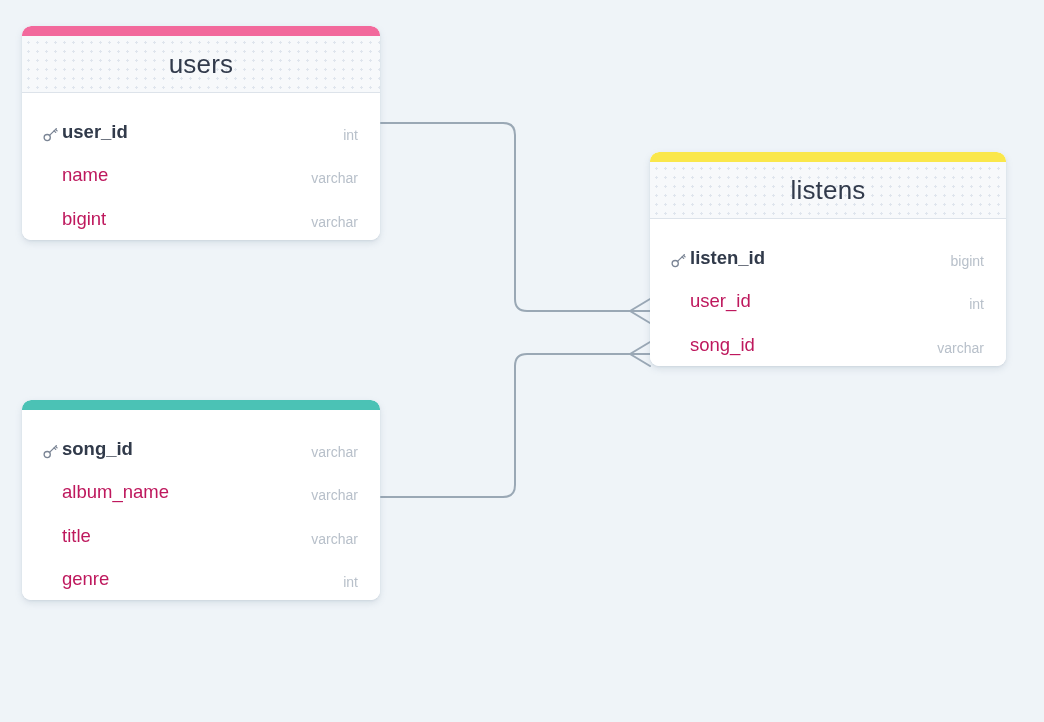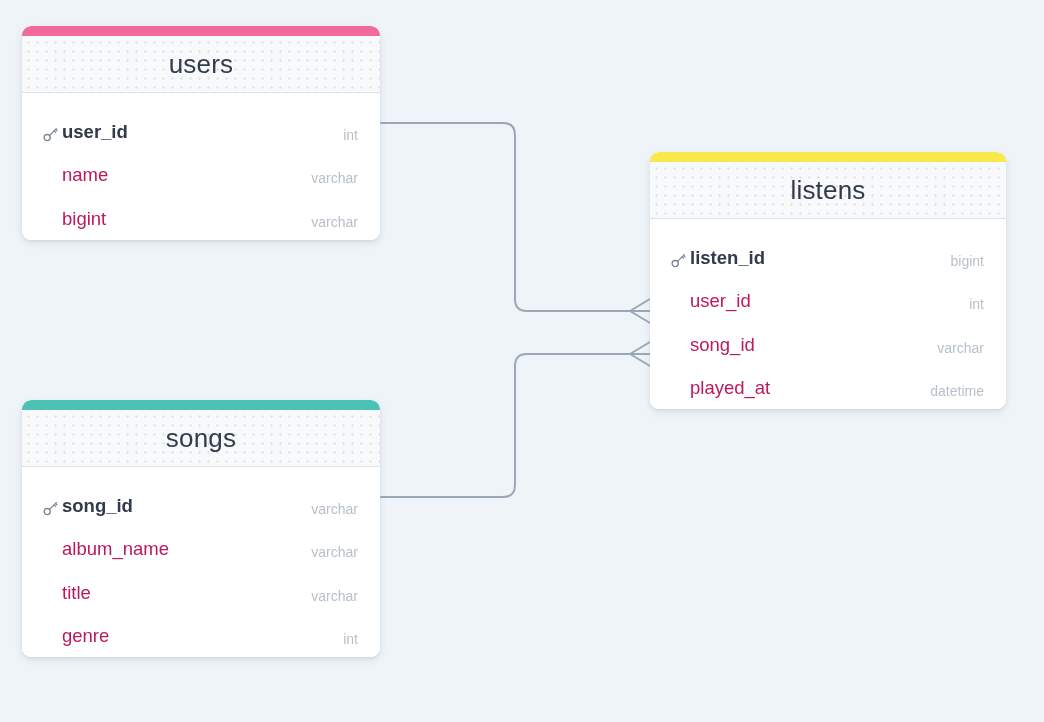--- a/index.html
+++ b/index.html
@@ -159,23 +159,20 @@
         <span class="key-slot"></span>
         <span class="field-name">bigint</span>
         <span class="field-type">varchar</span>
       </div>
 
     </div>
   </div>
 
   <div class="entity" id="entity-songs">
     <div class="accent-bar" style="background: rgb(75, 194, 181);"></div>
-    <div class="entity-header">
-      <span class="entity-title">songs</span>
-    </div>
     <div class="entity-body">
 
       <div class="field-row pk">
         <span class="key-slot">
           <svg width="17" height="17" viewBox="0 0 17 17" fill="none" stroke="#7b8595" stroke-width="1.3" stroke-linecap="round" stroke-linejoin="round">
             <circle cx="5.2" cy="11.6" r="3.1"></circle>
             <path d="M 7.5 9.4 L 14.4 2.6"></path>
             <path d="M 12.1 4.9 L 13.7 6.4"></path>
             <path d="M 13.6 3.4 L 15.1 4.9"></path>
           </svg>
@@ -231,22 +228,17 @@
         <span class="field-name">user_id</span>
         <span class="field-type">int</span>
       </div>
 
       <div class="field-row">
         <span class="key-slot"></span>
         <span class="field-name">song_id</span>
         <span class="field-type">varchar</span>
       </div>
 
-      <div class="field-row">
-        <span class="key-slot"></span>
-        <span class="field-name">played_at</span>
-        <span class="field-type">datetime</span>
-      </div>
 
     </div>
   </div>
 
 </div>
 
 </body></html>

